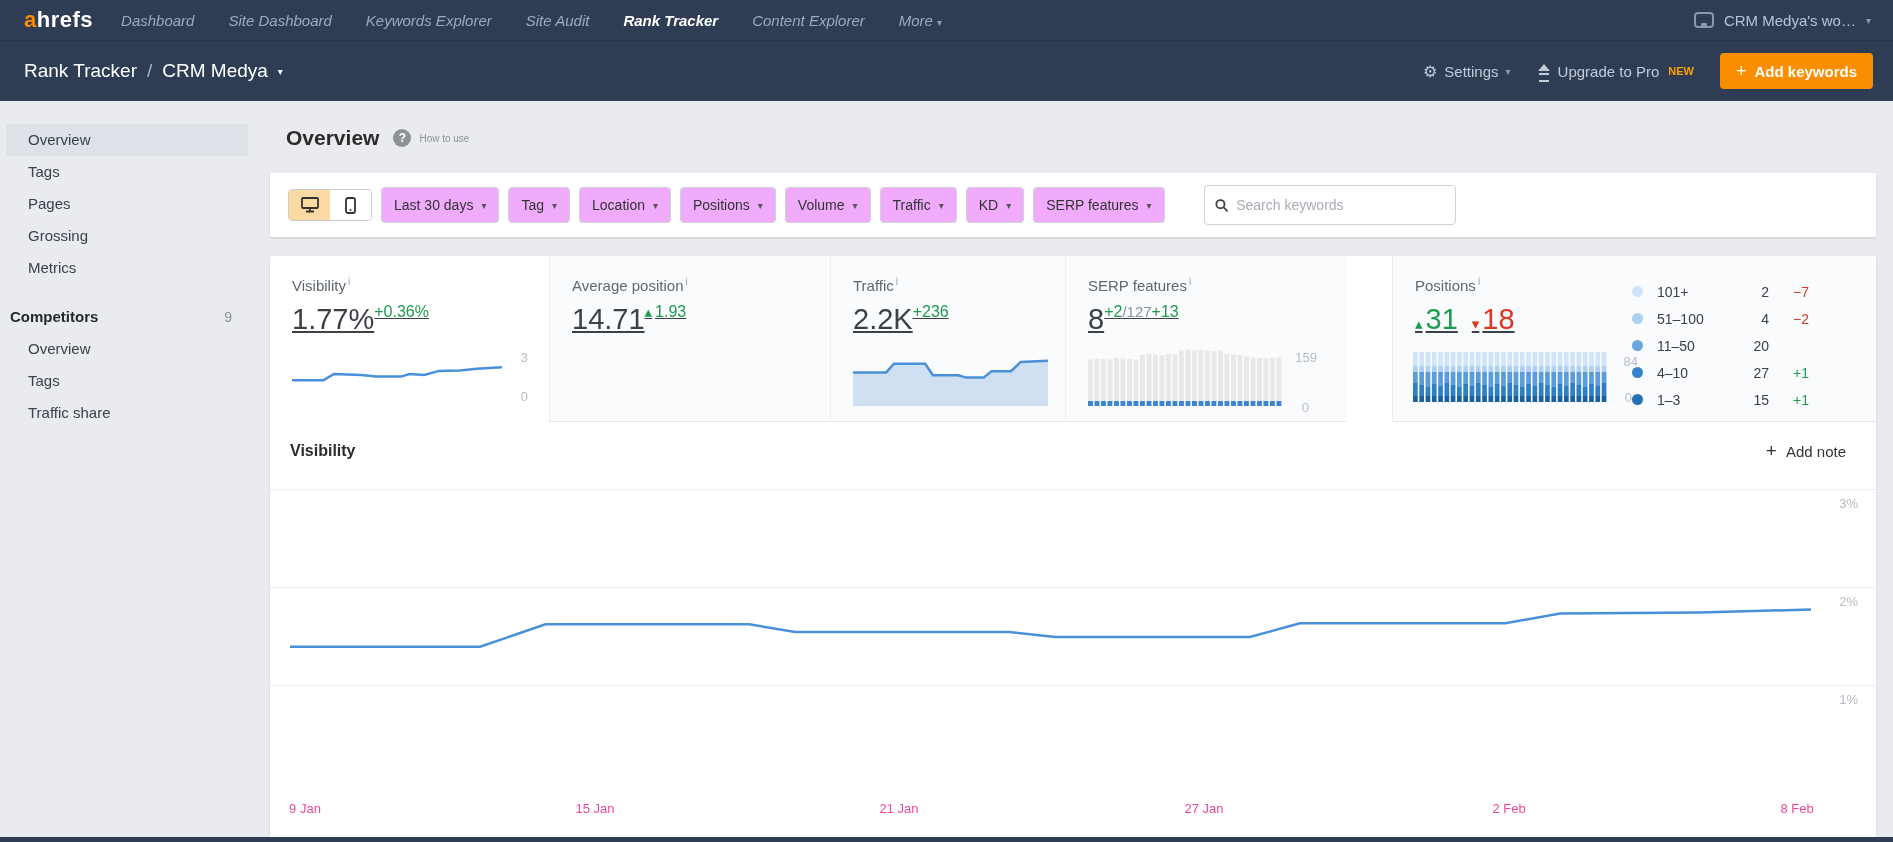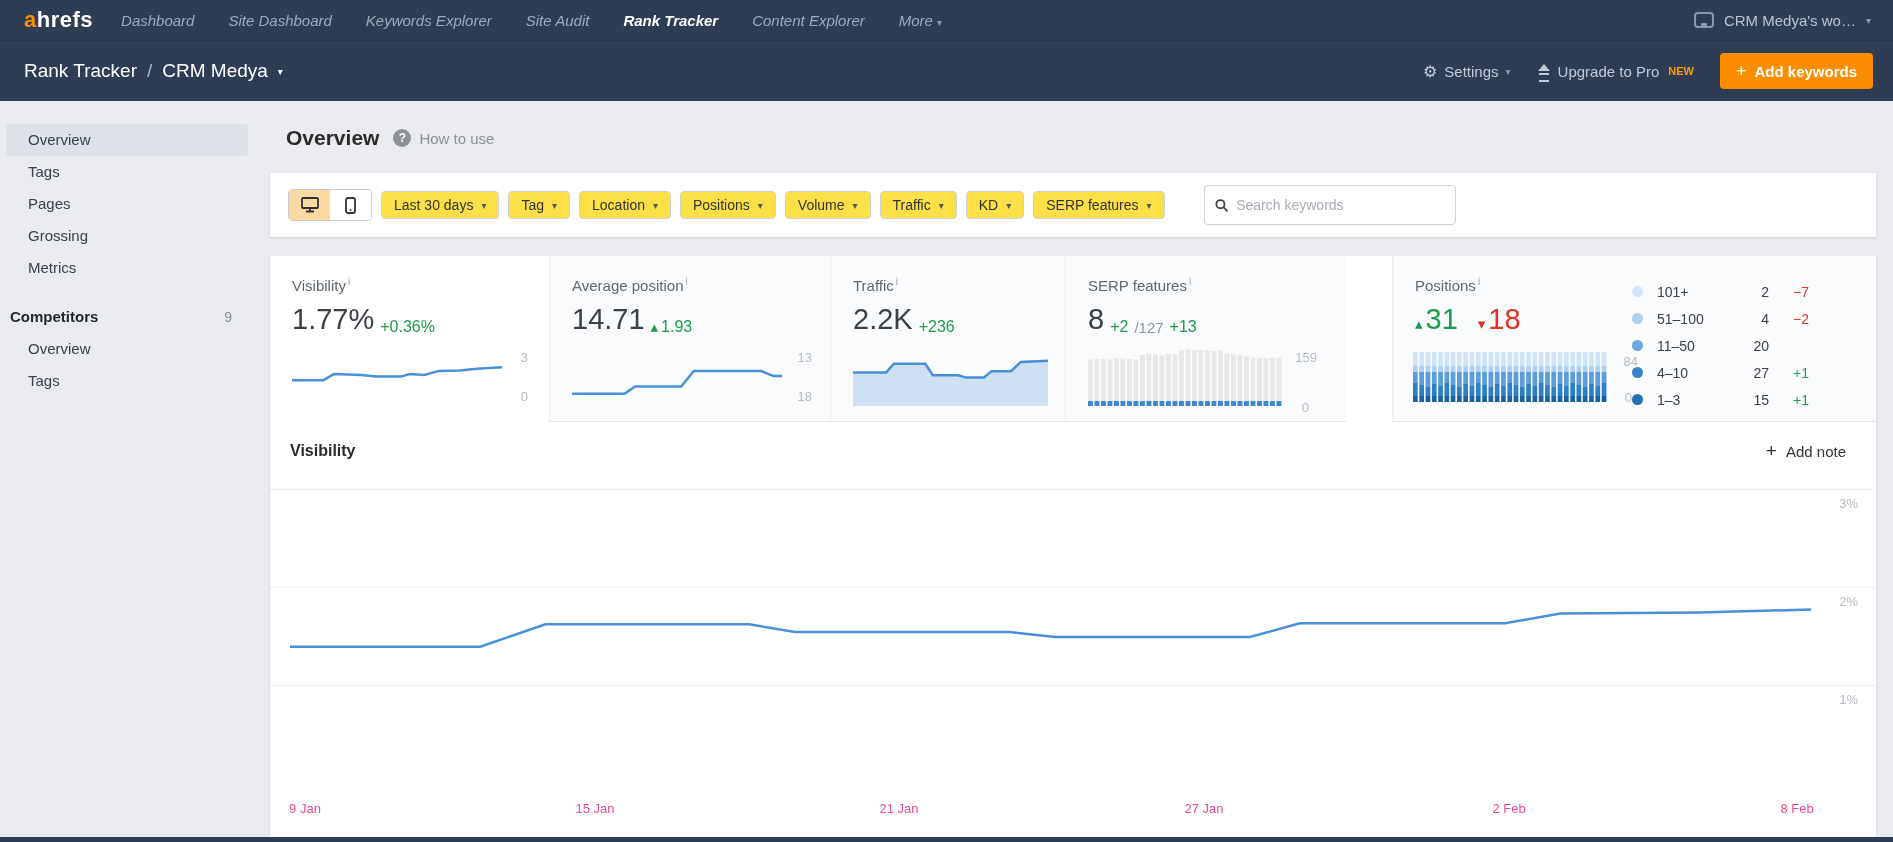--- a/index.html
+++ b/index.html
@@ -40,42 +40,42 @@
   .side-head { height:32px; line-height:32px; padding-left:10px; font-size:15px; font-weight:bold; color:#1f262e; position:relative; }
   .side-count { position:absolute; right:22px; top:0; font-weight:normal; color:#8b949e; font-size:14px; }
   .side-gap { height:17px; }
   .side-pad { height:23px; }
 
   
   .page-title-row { position:absolute; left:286px; top:126px; display:flex; align-items:center; gap:14px; }
   .page-title { font-size:21px; font-weight:bold; color:#2b2b2b; }
   .help { display:flex; align-items:center; gap:8px; cursor:pointer; }
   .help-circle { width:18px; height:18px; border-radius:50%; background:#8d9298; color:#fff; font-size:12px; font-weight:bold; text-align:center; line-height:18px; }
-  .help-text { font-size:15px; color:#8d9298; }
+  .help-text { font-size:10px; color:#8d9298; }
 
   .card { background:#fff; box-shadow:0 1px 2px rgba(0,0,0,.12); }
   .filter-card { position:absolute; left:270px; top:173px; width:1606px; height:64px; display:flex; align-items:center; padding:0 18px; gap:9px; }
   .toggle { display:flex; border:1px solid #c9ccce; border-radius:4px; overflow:hidden; height:32px; }
   .toggle-seg { width:41px; display:flex; align-items:center; justify-content:center; background:#fff; cursor:pointer; }
   .toggle-seg.sel { background:#fbd9a2; }
-  .fbtn { height:28px; border:1px solid #cfd2d4; border-radius:4px; background:#fde047; font-size:14px; color:#333; padding:0 12px; display:flex; align-items:center; gap:8px; cursor:pointer; white-space:nowrap; }
+  .fbtn { height:36px; border:1px solid #cfd2d4; border-radius:4px; background:#f0abfc; font-size:14px; color:#333; padding:0 12px; display:flex; align-items:center; gap:8px; cursor:pointer; white-space:nowrap; }
   .fbtn .caret { color:#555; }
   .search-box { margin-left:30px; width:252px; height:40px; border:1px solid #cfd2d4; border-radius:4px; background:#fff; display:flex; align-items:center; padding:0 10px; gap:8px; }
   .search-box input { border:none; outline:none; font-size:14px; color:#333; width:100%; font-family:inherit; }
   .search-box input::placeholder { color:#a7adb3; }
 
   
   .panel { position:absolute; left:270px; top:256px; width:1606px; height:582px; background:#fff; box-shadow:0 1px 2px rgba(0,0,0,.12); }
   .tabs { position:absolute; left:0; top:0; width:100%; height:166px; }
   .tab { position:absolute; top:0; height:166px; padding:20px 0 0 22px; cursor:pointer; }
   .tab.dim { background:#fafbfc; border-bottom:1px solid #e4e6e8; }
   .tab + .tab { border-left:1px solid #eceeef; }
   .tab-title { font-size:15px; color:#5f6771; }
   .tab-title sup { font-size:10px; color:#9aa2ab; margin-left:2px; }
-  .tab-value { margin-top:9px; font-size:29px; color:#3c4047; display:flex; align-items:flex-end; gap:6px; }
+  .tab-value { margin-top:9px; font-size:29px; color:#3c4047; display:flex; align-items:flex-start; gap:0;text-decoration:underline; }
   .delta-pos { color:#1d9b4e; }
   .delta-neg { color:#d63a2a; }
   .small-delta { font-size:16px; }
   .tiny-gray { font-size:15px; color:#8b949e; }
   .spark-wrap { position:absolute; left:22px; top:92px; width:210px; height:52px; }
   .axis-lab { position:absolute; font-size:13px; color:#b7bcc2; }
   .big-updown { font-size:29px; font-weight:normal; }
   .tri-up { color:#1d9b4e; font-size:15px; margin-right:3px; }
   .tri-down { color:#e03425; font-size:15px; margin:0 3px 0 14px; }
 
@@ -154,20 +154,21 @@
     <div class="side-item">Pages</div>
     <div class="side-item">Grossing</div>
     <div class="side-item">Metrics</div>
     <div class="side-gap"></div>
     <div class="side-head">
       <span>Competitors</span>
       <span class="side-count">9</span>
     </div>
     <div class="side-item">Overview</div>
     <div class="side-item">Tags</div>
+    <div class="side-item">Traffic share</div>
   </div>
 
   <div class="page-title-row">
     <span class="page-title">Overview</span>
     <span class="help">
       <span class="help-circle">?</span>
       <span class="help-text">How to use</span>
     </span>
   </div>
 
@@ -245,27 +246,20 @@
           <span class="axis-lab" style="right:-26px; bottom:-4px;">0</span>
         </div>
       </div>
 
       <div class="tab dim" style="left:279px; width:281px;">
         <div class="tab-title"><span>Average position</span><sup>i</sup></div>
         <div class="tab-value">
             <span>14.71</span>
             <span class="delta-pos small-delta"><span class="tri-up">▴</span><span>1.93</span></span>
           </div>
-        <div class="spark-wrap">
-          <svg width="210" height="52">
-              <polyline points="0.0,45.8 52.5,45.8 63.0,38.5 109.2,38.5 121.8,22.9 189.0,22.9 201.6,28.1 210.0,28.1" fill="none" stroke="#4a90d8" stroke-width="2.5"></polyline>
-            </svg>
-          <span class="axis-lab" style="right:-30px; top:2px;">13</span>
-          <span class="axis-lab" style="right:-30px; bottom:-4px;">18</span>
-        </div>
       </div>
 
       <div class="tab dim" style="left:560px; width:281px;">
         <div class="tab-title"><span>Traffic</span><sup>i</sup></div>
         <div class="tab-value">
             <span>2.2K</span>
             <span class="delta-pos small-delta">+236</span>
           </div>
         <div class="spark-wrap">
           <svg width="195" height="58">

